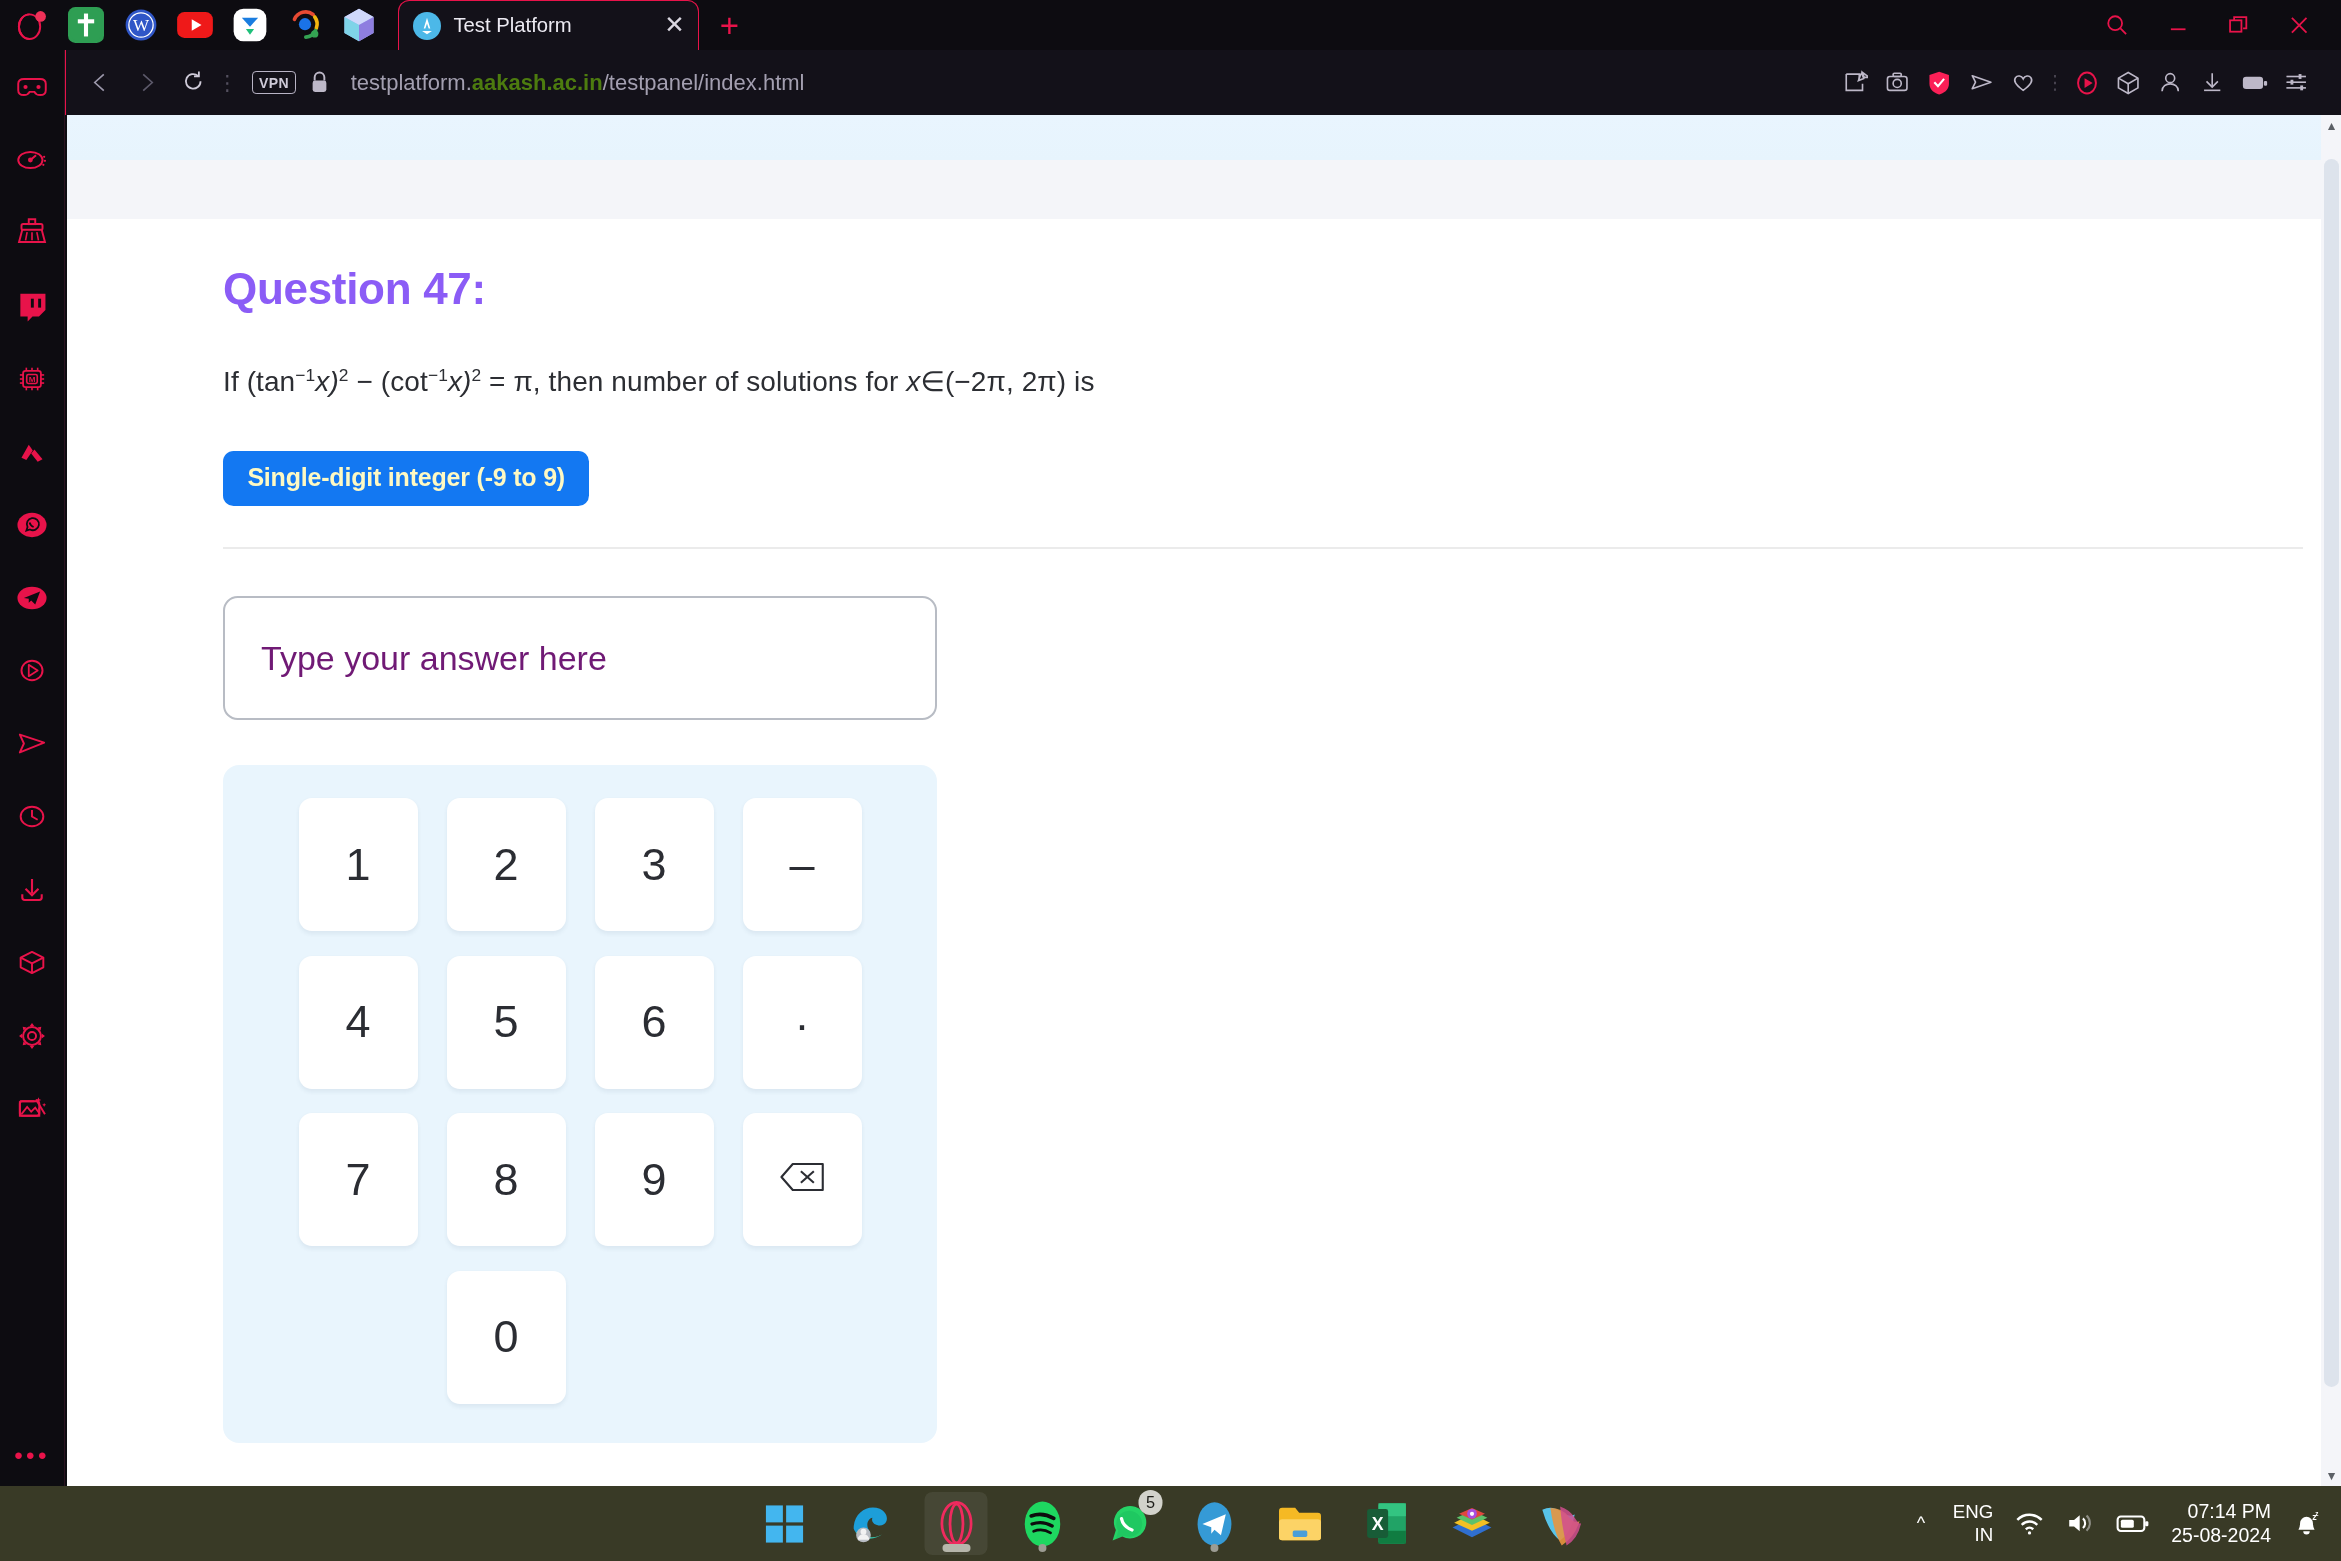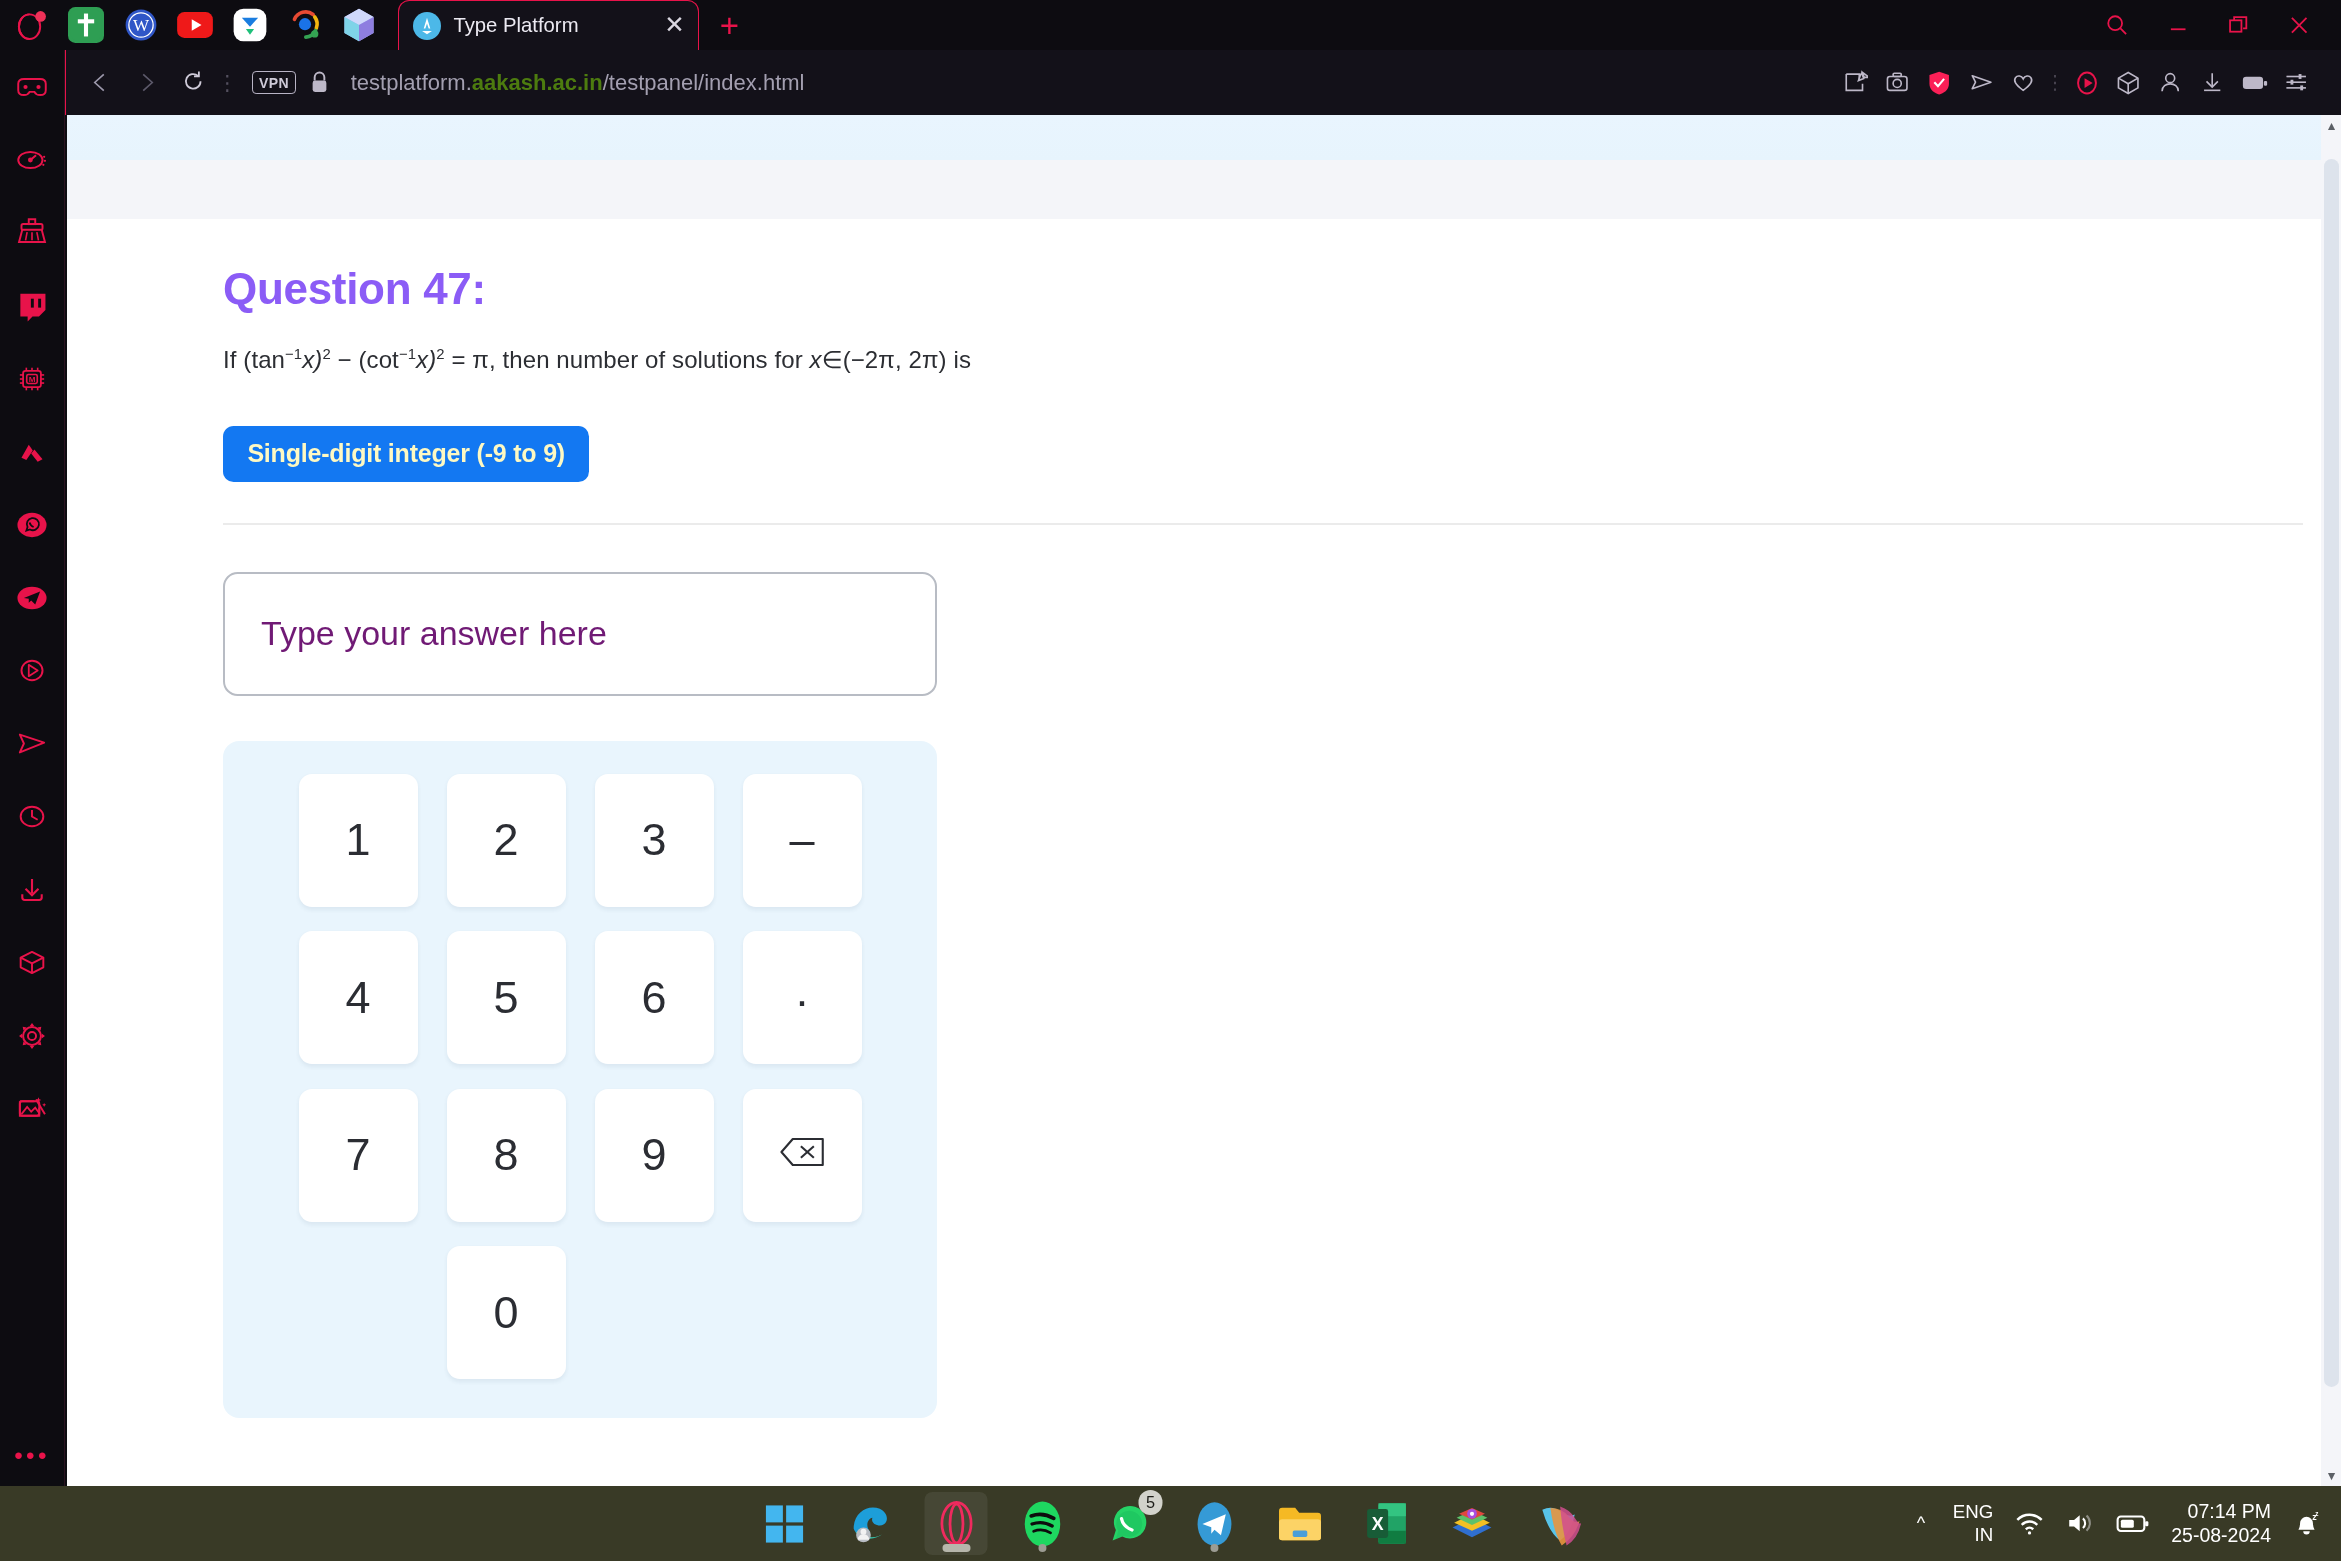--- a/index.html
+++ b/index.html
@@ -118,22 +118,22 @@
     min-height: 1268px;
     padding: 45px 0 0 0;
   }
   .inner { padding-left: 156px; }
 
   .qtitle {
     font-size: 44px; font-weight: 700; color: #8b5cf6;
     letter-spacing: -0.3px;
   }
   .qtext {
-    margin-top: 30px;
-    font-size: 24px; color: #2c2e33; line-height: 1.35;
+    margin-top: 49px;
+    font-size: 28px; color: #2c2e33; line-height: 1.35;
     letter-spacing: 0.1px;
   }
   .qtext i { font-style: italic; }
   .qtext sup { font-size: 0.62em; vertical-align: super; line-height: 0; }
 
   .type-badge {
     display: inline-block; margin-top: 50px;
     background: #1378f2; color: #fef9c3;
     font-size: 25px; font-weight: 700;
     padding: 12.2px 24.4px 14px 24.4px;
@@ -292,21 +292,21 @@
     </div>
 
     <div class="active-tab">
       <span class="favicon">
         <svg width="28" height="28" viewBox="0 0 34 34">
           <circle cx="17" cy="17" r="17" fill="#4cb8e8"></circle>
           <path d="M17 7 L21 20 H19 L17 14 L15 20 H13 Z" fill="#ffffff"></path>
           <path d="M11 23 H23 L17 27 Z" fill="#ffffff"></path>
         </svg>
       </span>
-      <span class="tab-title">Type Platform</span>
+      <span class="tab-title">Test Platform</span>
       <span class="tab-close">✕</span>
     </div>
 
     <div class="new-tab">+</div>
 
     <div class="win-controls">
       <span class="wc">
         <svg width="24.4" height="24.4" viewBox="0 0 30 30">
             <circle cx="12.5" cy="12.5" r="8.5" fill="none" stroke="#e8134a" stroke-width="2.2"></circle>
             <line x1="19" y1="19" x2="26" y2="26" stroke="#e8134a" stroke-width="2.2"></line>

